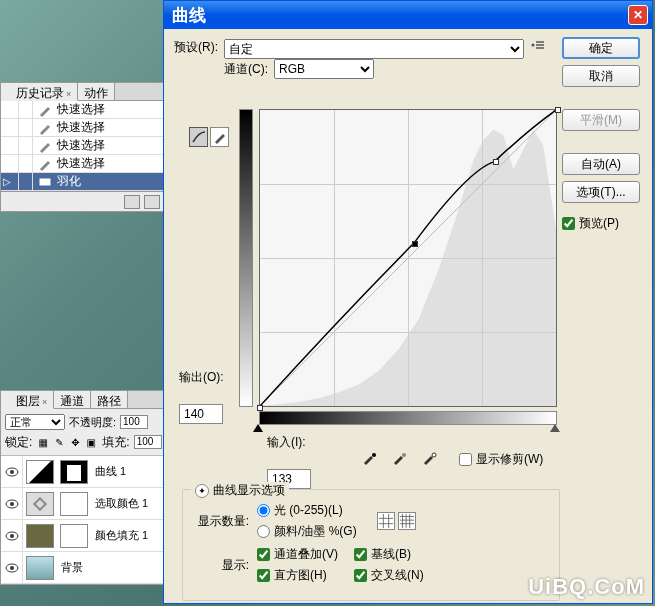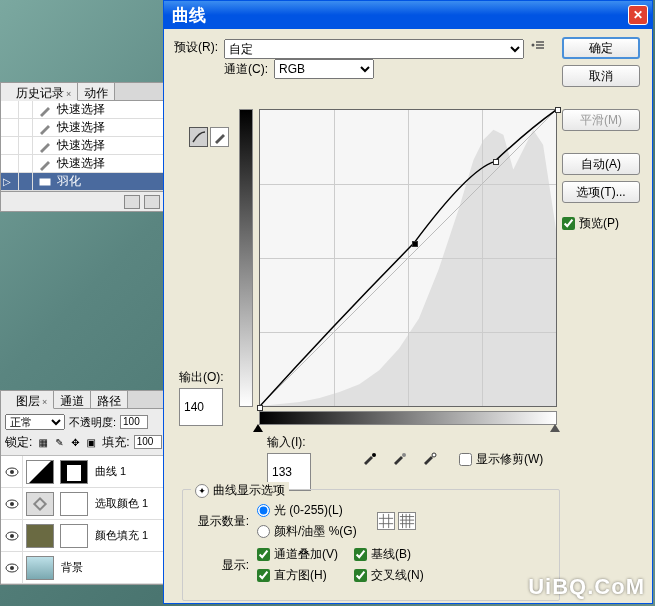--- a/index.html
+++ b/index.html
@@ -62,21 +62,21 @@
 .grid-line-h { position: absolute; left: 0; right: 0; height: 1px; background: #ccc; }
 .curve-svg { position: absolute; inset: 0; }
 .curve-point { position: absolute; width: 6px; height: 6px; border: 1px solid #333; background: #fff; margin: -3px; }
 
 .grad-h { position: absolute; left: 95px; top: 382px; width: 298px; height: 14px; background: linear-gradient(to right, #000, #fff); border: 1px solid #888; }
 .slider-black { position: absolute; left: 94px; top: 395px; width: 0; height: 0; border-left: 5px solid transparent; border-right: 5px solid transparent; border-bottom: 8px solid #000; margin-left: -5px; }
 .slider-white { position: absolute; left: 391px; top: 395px; width: 0; height: 0; border-left: 5px solid transparent; border-right: 5px solid transparent; border-bottom: 8px solid #555; margin-left: -5px; }
 
 .output-group { position: absolute; left: 15px; top: 340px; }
 .output-label { display: block; margin-bottom: 2px; }
-.io-input { width: 44px; height: 20px; border: 1px solid #888; padding: 18px 4px; }
+.io-input { width: 44px; height: 20px; border: 1px solid #888; padding: 0 4px; margin-top: 16px; }
 
 .input-group { position: absolute; left: 103px; top: 405px; }
 .input-label { display: block; margin-bottom: 2px; }
 
 .eyedroppers { position: absolute; left: 195px; top: 420px; display: flex; gap: 10px; }
 .eyedropper { width: 20px; height: 18px; display: flex; align-items: center; justify-content: center; border: 1px solid transparent; }
 
 .show-clip { position: absolute; left: 295px; top: 422px; display: flex; align-items: center; gap: 4px; }
 
 .curve-disp-group { position: absolute; left: 18px; top: 460px; width: 378px; border: 1px solid #ccc; border-radius: 2px; padding: 12px 10px 10px; }

